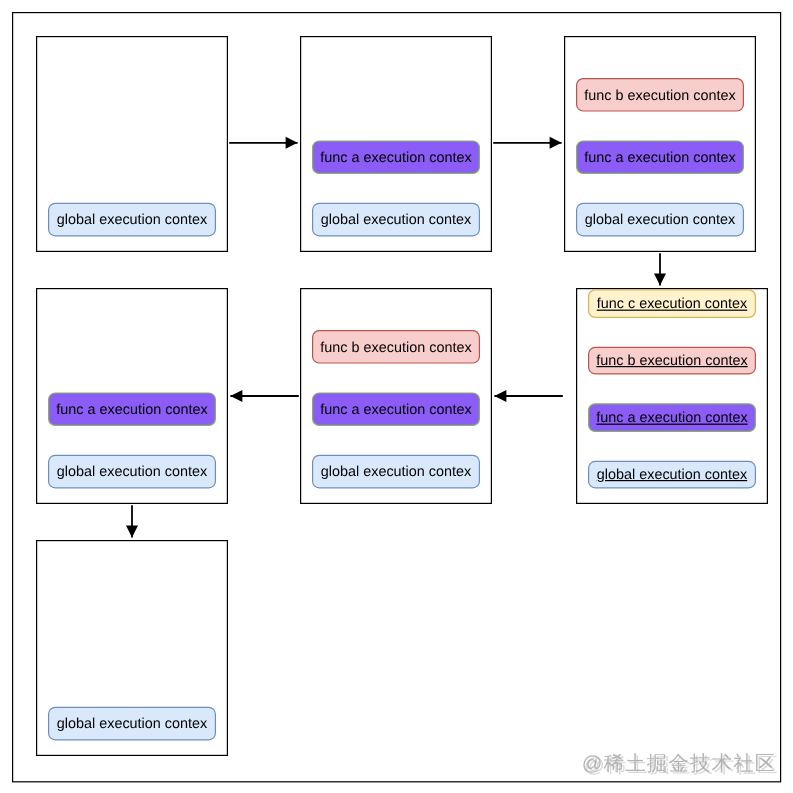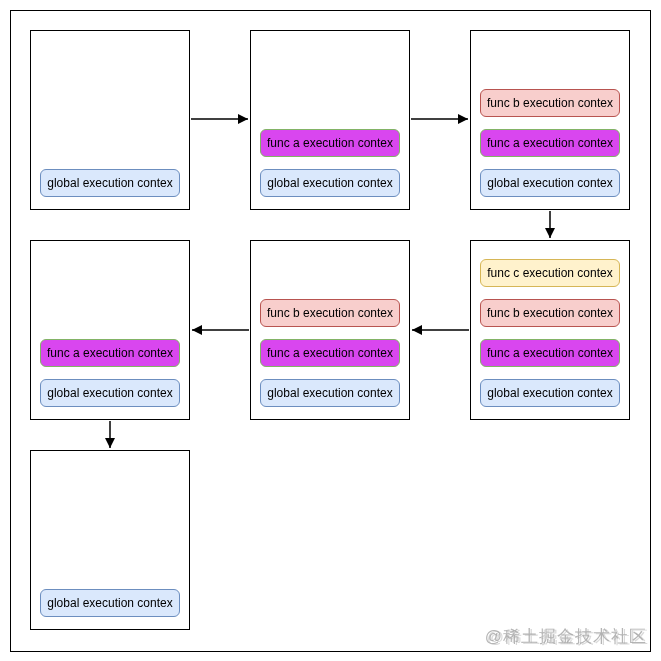--- a/index.html
+++ b/index.html
@@ -5,34 +5,34 @@
   html, body { margin: 0; padding: 0; background: #ffffff; }
   body { width: 661px; height: 661px; position: relative; overflow: hidden;
          font-family: "Liberation Sans", sans-serif; }
 
   .frame { position: absolute; left: 10px; top: 10px; width: 639px; height: 640px;
            border: 1.5px solid #000; background: transparent; }
 
   .node { position: absolute; width: 160px; height: 180px; background: #fff;
           border: 1.5px solid #000; box-sizing: border-box;
           display: flex; flex-direction: column; justify-content: flex-end;
-          gap: 12px; padding-bottom: 12px; }
+          gap: 24px; padding-bottom: 12px; }
   .b1 { left: 30px;  top: 30px;  }
   .b2 { left: 250px; top: 30px;  }
   .b3 { left: 470px; top: 30px;  }
-  .b4 { left: 470px; top: 240px; }
+  .b4 { left: 480px; top: 240px; text-decoration: underline; }
   .b5 { left: 250px; top: 240px; }
   .b6 { left: 30px;  top: 240px; }
   .b7 { left: 30px;  top: 450px; }
 
   .ctx { width: 140px; height: 28px; box-sizing: border-box; align-self: center;
          border-radius: 6px; border: 1px solid; display: flex; align-items: center;
          justify-content: center; font-size: 12px; color: #000; white-space: nowrap; }
   .lbl-blue   { background: #dae8fc; border-color: #6c8ebf; }
-  .lbl-green  { background: #d946ef; border-color: #82b366; }
+  .lbl-green  { background: #8b5cf6; border-color: #82b366; }
   .lbl-red    { background: #f8cecc; border-color: #b85450; }
   .lbl-yellow { background: #fff2cc; border-color: #d6b656; }
 
   .arrows { position: absolute; left: 0; top: 0; width: 661px; height: 661px;
             pointer-events: none; }
 
   .watermark { position: absolute; right: 14px; bottom: 13px; font-size: 17px;
                color: rgba(168,168,168,0.85); letter-spacing: 1px;
                text-shadow: 2px 1px 0 rgba(170,170,170,0.45); margin-left: 40px; }
 </style>

